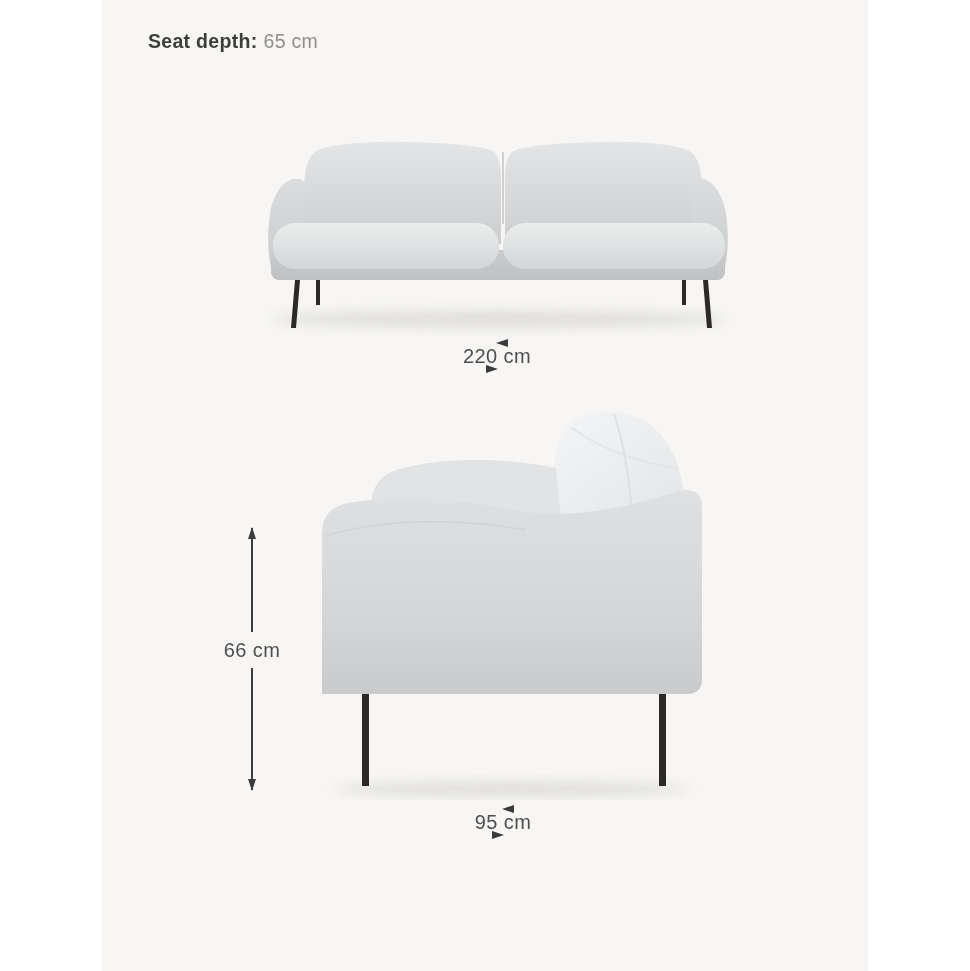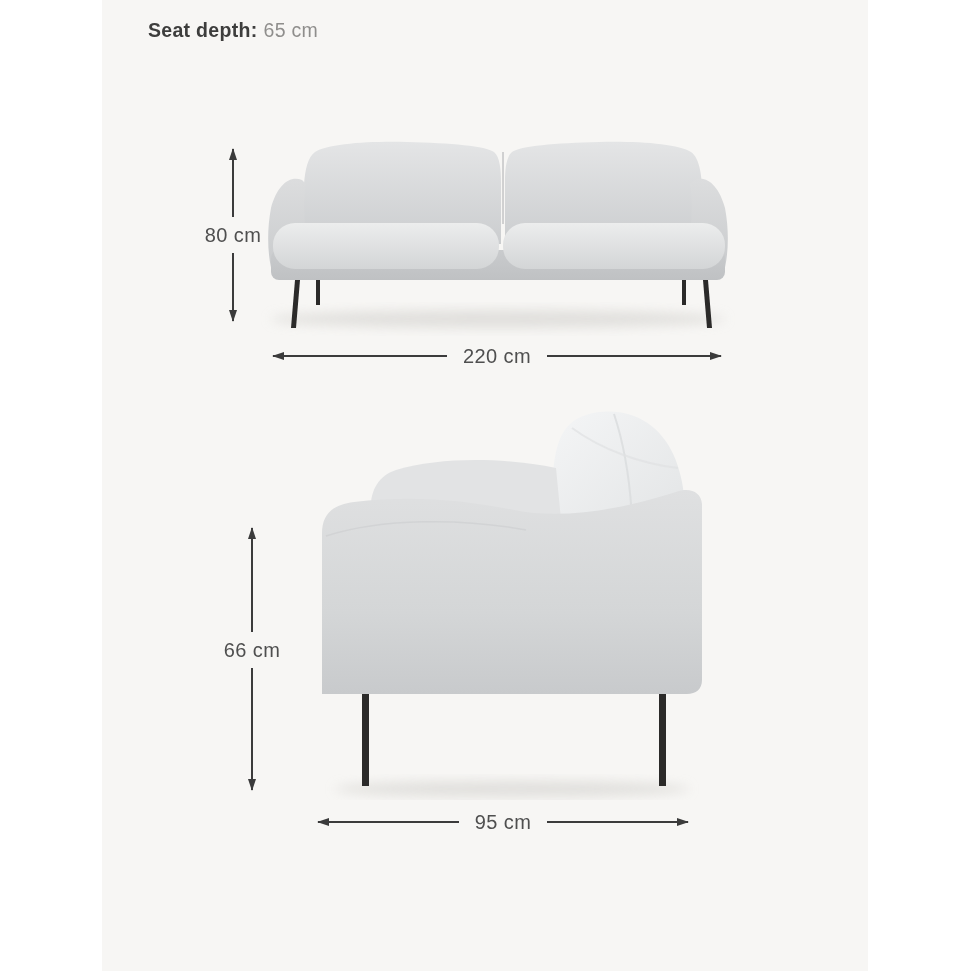--- a/index.html
+++ b/index.html
@@ -9,21 +9,21 @@
     font-family: "Liberation Sans", sans-serif;
     overflow: hidden;
   }
   .page { position: relative; width: 970px; height: 971px; background: #ffffff; }
   .panel {
     position: absolute; left: 102px; top: 0; width: 766px; height: 971px;
     background: #f7f6f4;
   }
   
   .seat-depth {
-    position: absolute; left: 46px; top: 19px;
+    position: absolute; left: 46px; top: 30px;
     font-size: 19.5px; letter-spacing: .3px; white-space: nowrap;
   }
   .seat-depth .t { font-weight: 700; color: #3d3d3c; }
   .seat-depth .v { font-weight: 400; color: #8f8e8c; margin-left: 6px; }
 
   
   .dim-label {
     font-size: 20px; color: #4f4f4f; letter-spacing: .4px;
     line-height: 26px; white-space: nowrap; text-align: center;
   }
@@ -40,21 +40,21 @@
     border-bottom-color: #3b3b3b;
   }
   .vseg.down::after {
     content: ""; position: absolute; bottom: -1px; left: 50%;
     transform: translateX(-50%);
     border: solid transparent; border-width: 12px 4.5px 0 4.5px;
     border-top-color: #3b3b3b;
   }
   .hdim {
     position: absolute; height: 26px;
-    display: flex; flex-direction: row; align-items: center;
+    display: flex; flex-direction: column; align-items: center;
   }
   .hdim .dim-label { margin: 0 16px; }
   .hseg { height: 2px; background: #3b3b3b; position: relative; flex: 1; }
   .hseg.left::before {
     content: ""; position: absolute; left: -1px; top: 50%;
     transform: translateY(-50%);
     border: solid transparent; border-width: 4.5px 12px 4.5px 0;
     border-right-color: #3b3b3b;
   }
   .hseg.right::after {
@@ -114,25 +114,20 @@
 
       <rect x="18" y="87" width="226" height="46" rx="22" fill="url(#gSeatF)"></rect>
       <rect x="248" y="87" width="222" height="46" rx="22" fill="url(#gSeatF)"></rect>
 
       <path d="M40,144 L45,144 L41,192 L36,192 Z" fill="#2b2a29"></path>
       <rect x="61" y="144" width="4" height="25" fill="#2b2a29"></rect>
       <rect x="427" y="144" width="4" height="25" fill="#2b2a29"></rect>
       <path d="M448,144 L453,144 L457,192 L452,192 Z" fill="#2b2a29"></path>
     </svg>
 
-    <div class="vdim" style="left:86px; top:149px;">
-      <div class="vseg up" style="height:68px;"></div>
-      <div class="dim-label">80 cm</div>
-      <div class="vseg down" style="height:68px;"></div>
-    </div>
 
     <div class="hdim" style="left:171px; top:343px; width:448px;">
       <div class="hseg left"></div>
       <div class="dim-label">220 cm</div>
       <div class="hseg right"></div>
     </div>
 
     <svg class="sofa-side" width="400" height="398" viewBox="0 0 400 398" aria-label="sofa side view">
       <defs>
         <linearGradient id="gBodyS" x1="0" y1="0" x2="0" y2="1">

